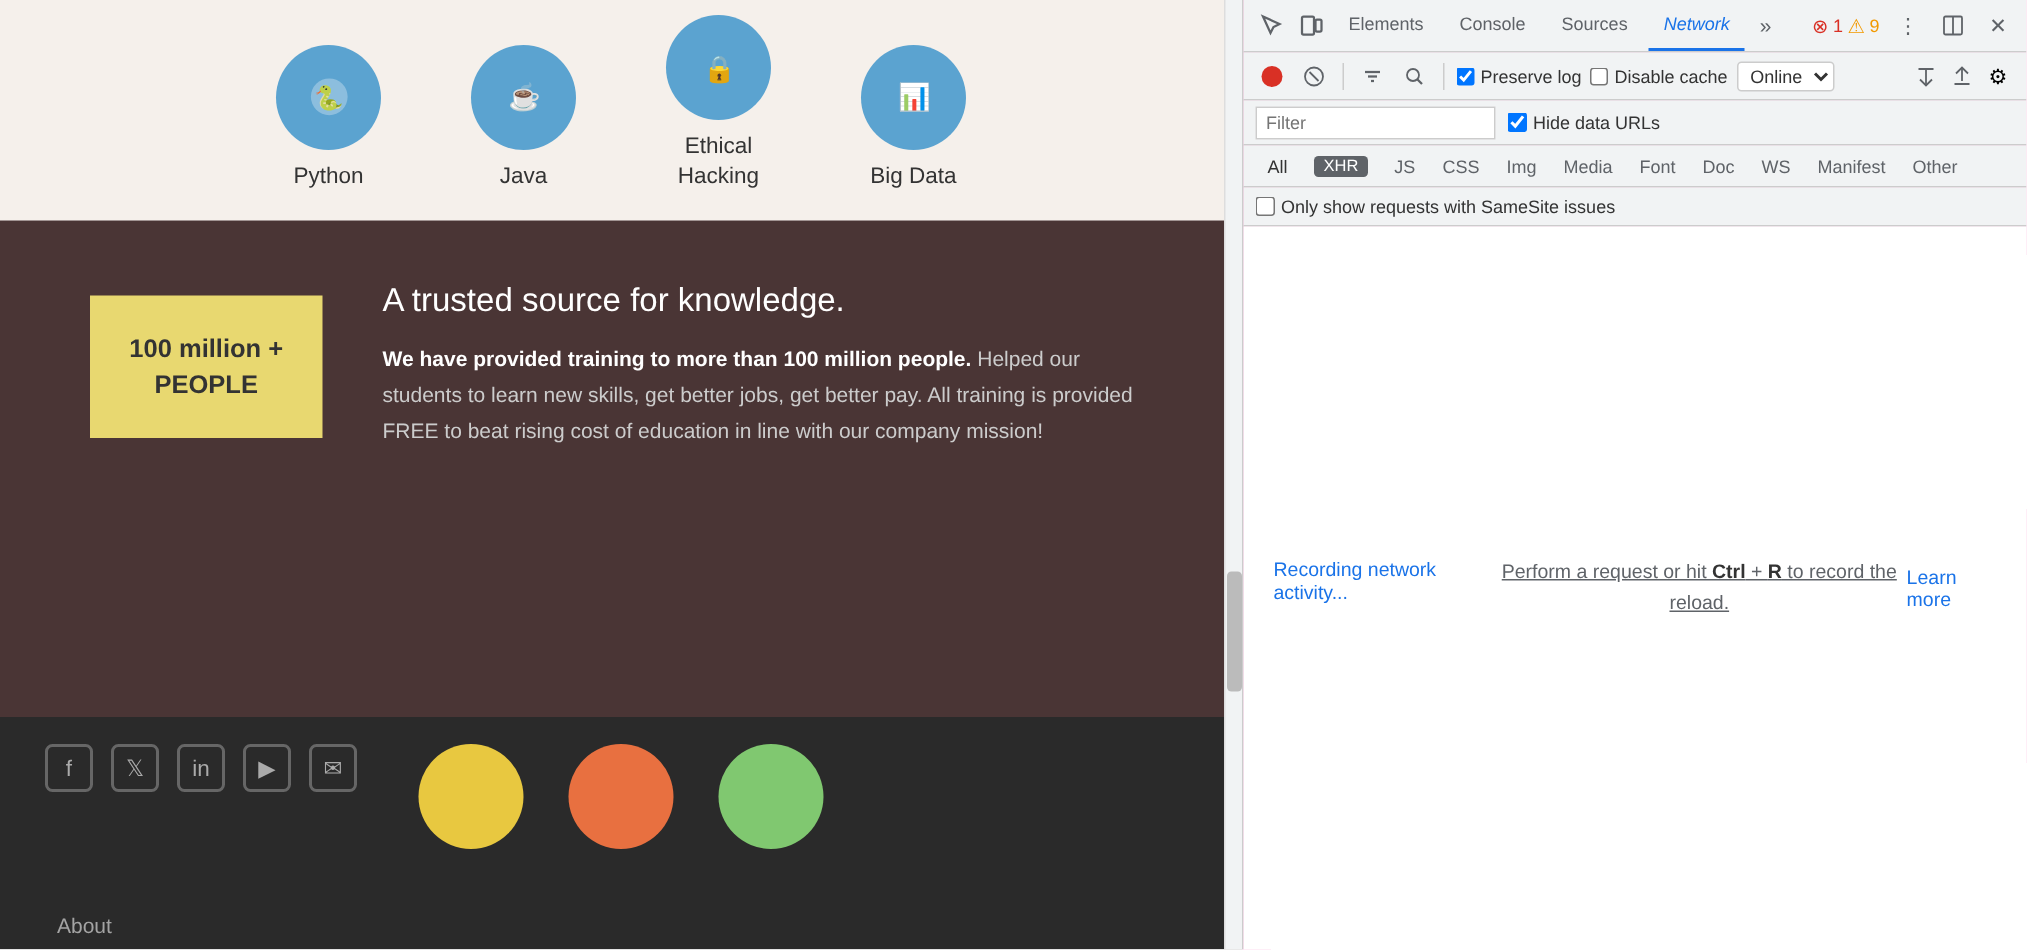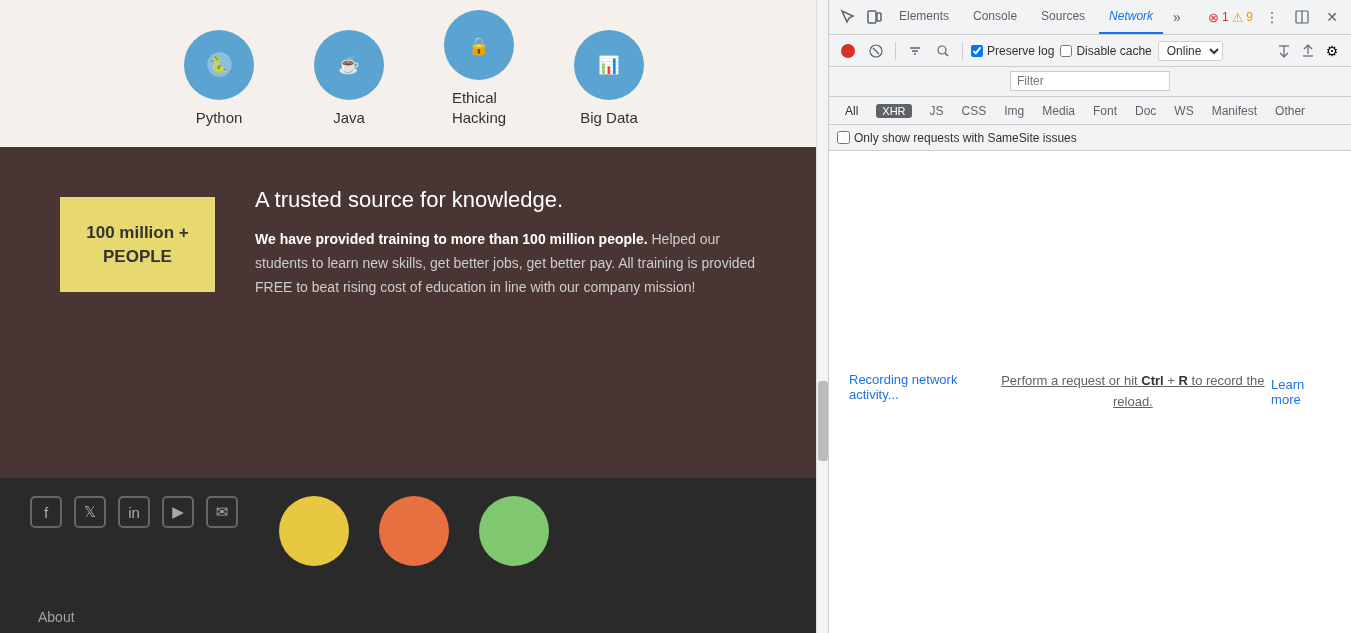--- a/index.html
+++ b/index.html
@@ -44,20 +44,21 @@
     .icon-python { background: #5ba3d0; }
     .icon-java { background: #5ba3d0; }
     .icon-ethical { background: #5ba3d0; }
     .icon-bigdata { background: #5ba3d0; }
 
     .course-icon svg { width: 35px; height: 35px; fill: white; }
 
     .course-label {
       font-size: 15px;
       color: #333;
+      text-align: center;
       line-height: 1.3;
     }
 
     
     .trust-section {
       background: #4a3535;
       padding: 40px 60px;
       flex: 1;
       display: flex;
       align-items: flex-start;
@@ -305,21 +306,20 @@
 
     
     .filter-row {
       background: #f1f3f4;
       border-bottom: 1px solid #ccc;
       display: flex;
       align-items: center;
       padding: 4px 8px;
       gap: 8px;
       height: 30px;
-      flex-direction: column;
     }
 
     .filter-input {
       border: 1px solid #ccc;
       background: white;
       padding: 2px 6px;
       font-size: 12px;
       width: 160px;
       height: 22px;
       outline: none;

